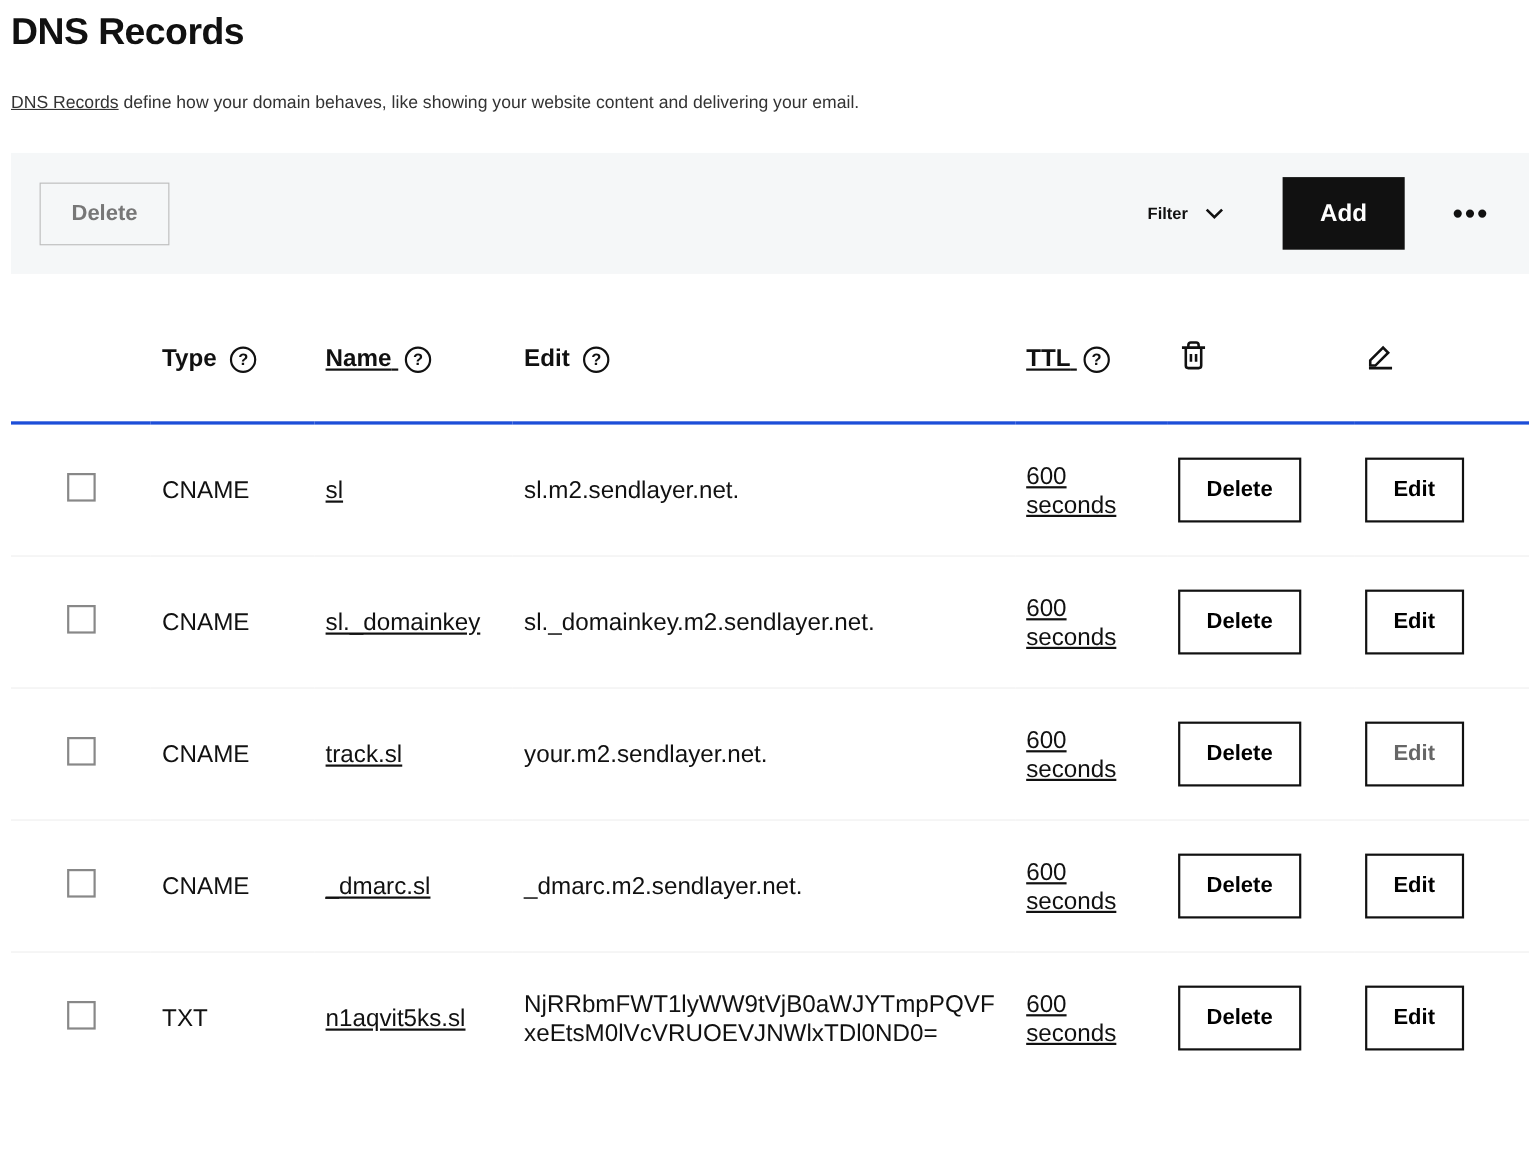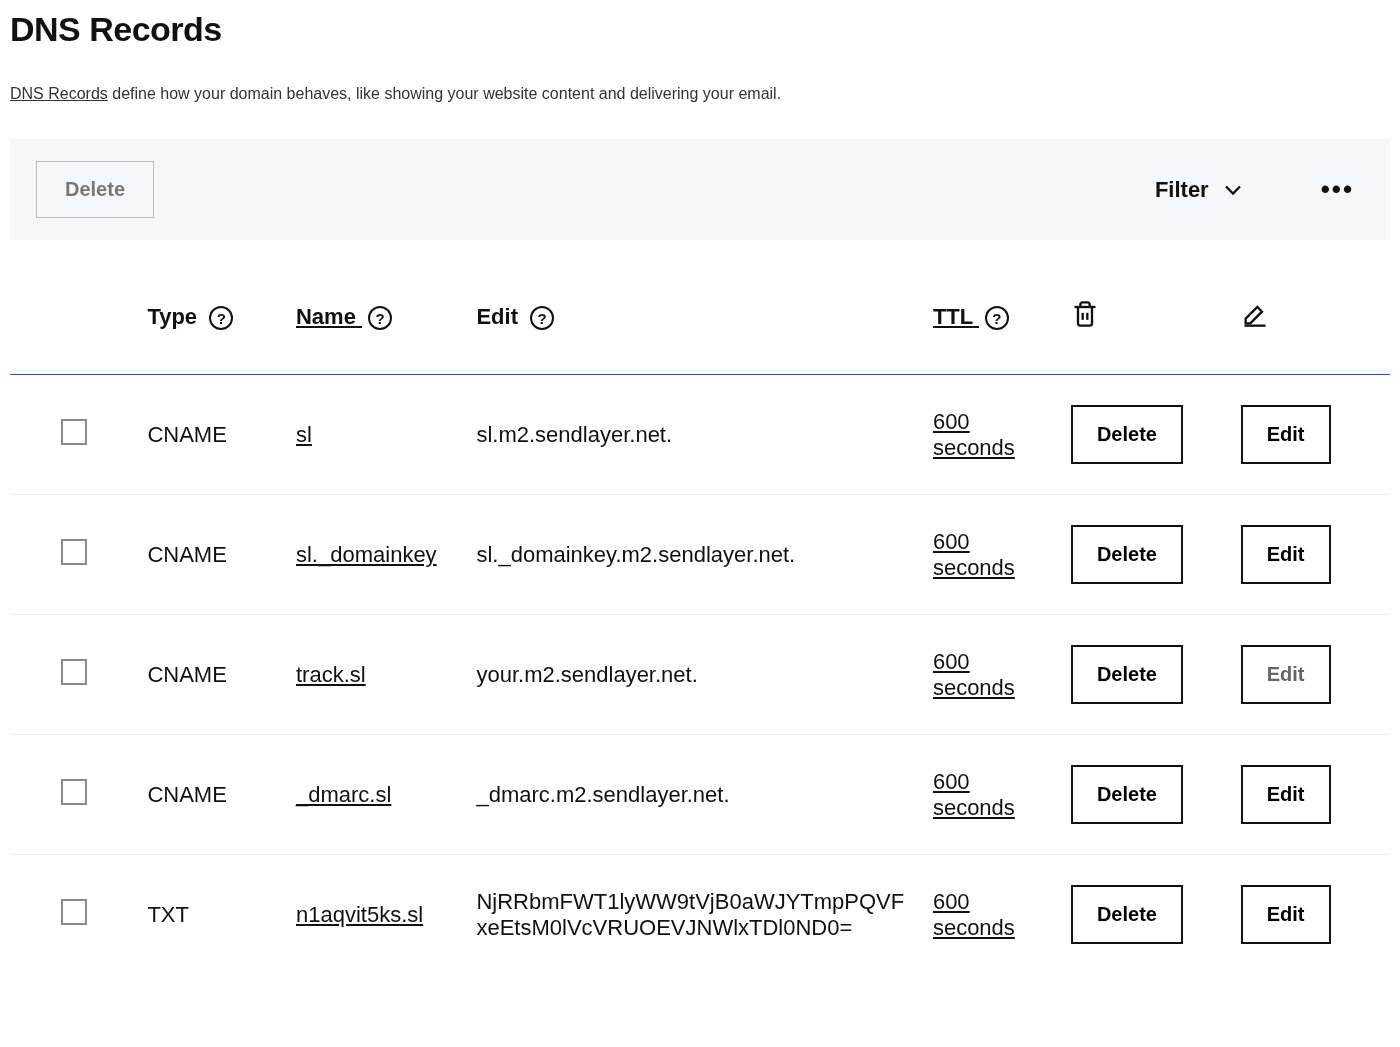--- a/index.html
+++ b/index.html
@@ -51,21 +51,21 @@
     background: #f5f7f8;
     cursor: default;
   }
   .toolbar-spacer {
     flex: 1;
   }
   .filter {
     display: flex;
     align-items: center;
     gap: 10px;
-    font-size: 22px;
+    font-size: 15px;
     font-weight: 700;
     cursor: pointer;
     margin-right: 30px;
   }
   .btn-add {
     background: #111;
     color: #fff;
     border: none;
     font-size: 22px;
     font-weight: 700;
@@ -83,21 +83,21 @@
 
   table {
     width: 100%;
     border-collapse: collapse;
   }
   thead th {
     text-align: left;
     font-size: 22px;
     font-weight: 700;
     padding: 20px 10px 40px;
-    border-bottom: 1px solid #1d4ed8;
+    border-bottom: 3px solid #1d4ed8;
   }
   tbody td {
     font-size: 22px;
     padding: 30px 10px;
     border-bottom: 1px solid #eee;
     vertical-align: middle;
     word-break: break-word;
   }
   tbody tr:last-child td {
     border-bottom: none;
@@ -164,20 +164,21 @@
 
 <div class="toolbar">
   <button class="btn disabled">Delete</button>
   <div class="toolbar-spacer"></div>
   <div class="filter">
     <span>Filter</span>
     <svg class="icon-svg" viewBox="0 0 24 24">
         <polyline points="6 9 12 15 18 9"></polyline>
       </svg>
   </div>
+  <button class="btn-add">Add</button>
   <span class="more">•••</span>
 </div>
 
 <table>
   <thead>
     <tr>
       <th class="col-check"></th>
       <th class="col-type">
         <span>Type</span>
         <span class="help">?</span>

